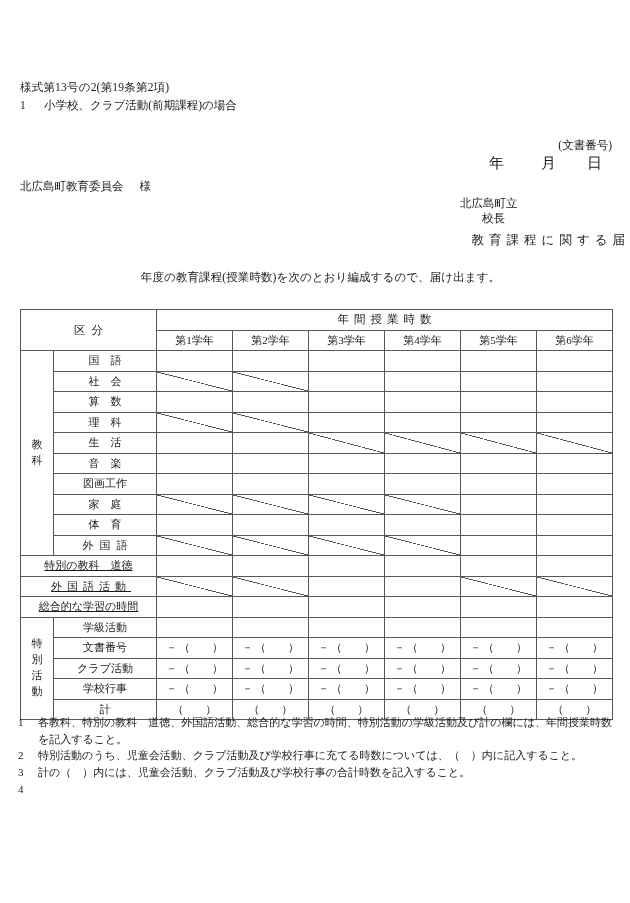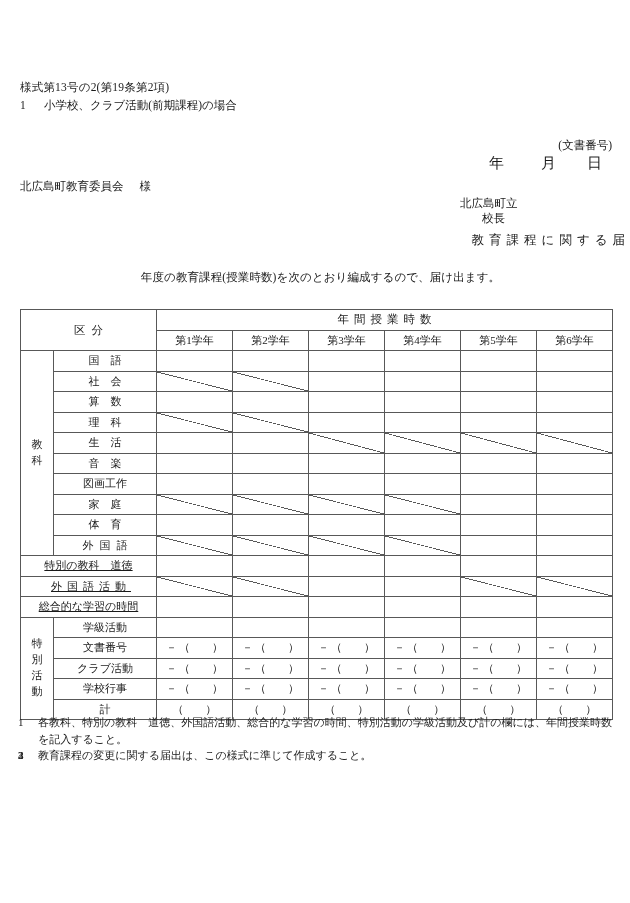--- a/index.html
+++ b/index.html
@@ -433,18 +433,18 @@
           <td class="paren-cell">（<span class="gap"></span>）</td>
           <td class="paren-cell">（<span class="gap"></span>）</td>
           <td class="paren-cell">（<span class="gap"></span>）</td>
           <td class="paren-cell">（<span class="gap"></span>）</td>
         </tr>
       </tbody>
   </table>
 
   <div class="notes" id="notes-block">
       <div class="note"><span class="n-num">1</span><span>各教科、特別の教科　道徳、外国語活動、総合的な学習の時間、特別活動の学級活動及び計の欄には、年間授業時数を記入すること。</span></div>
-      <div class="note"><span class="n-num">2</span></div>
-      <div class="note"><span class="n-num">3</span></div>
-      <div class="note"><span class="n-num">4</span><span>教育課程の変更に関する届出は、この様式に準じて作成すること。</span></div>
+      <div class="note"><span class="n-num">2</span><span>特別活動のうち、児童会活動、クラブ活動及び学校行事に充てる時数については、（　）内に記入すること。</span></div>
+      <div class="note"><span class="n-num">3</span><span>計の（　）内には、児童会活動、クラブ活動及び学校行事の合計時数を記入すること。</span></div>
+      <div class="note"><span class="n-num">4</span></div>
     </div>
 
 </div>
 
 </body></html>

